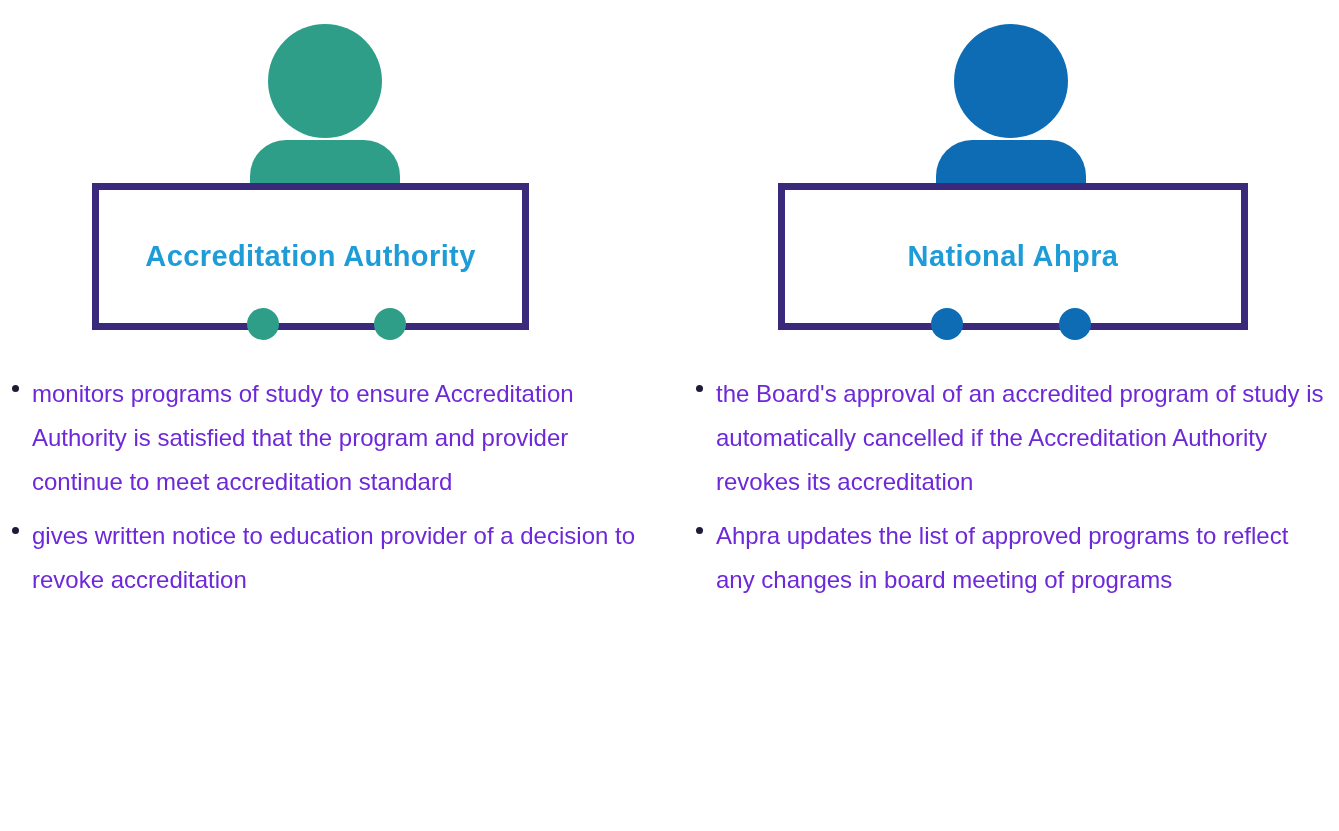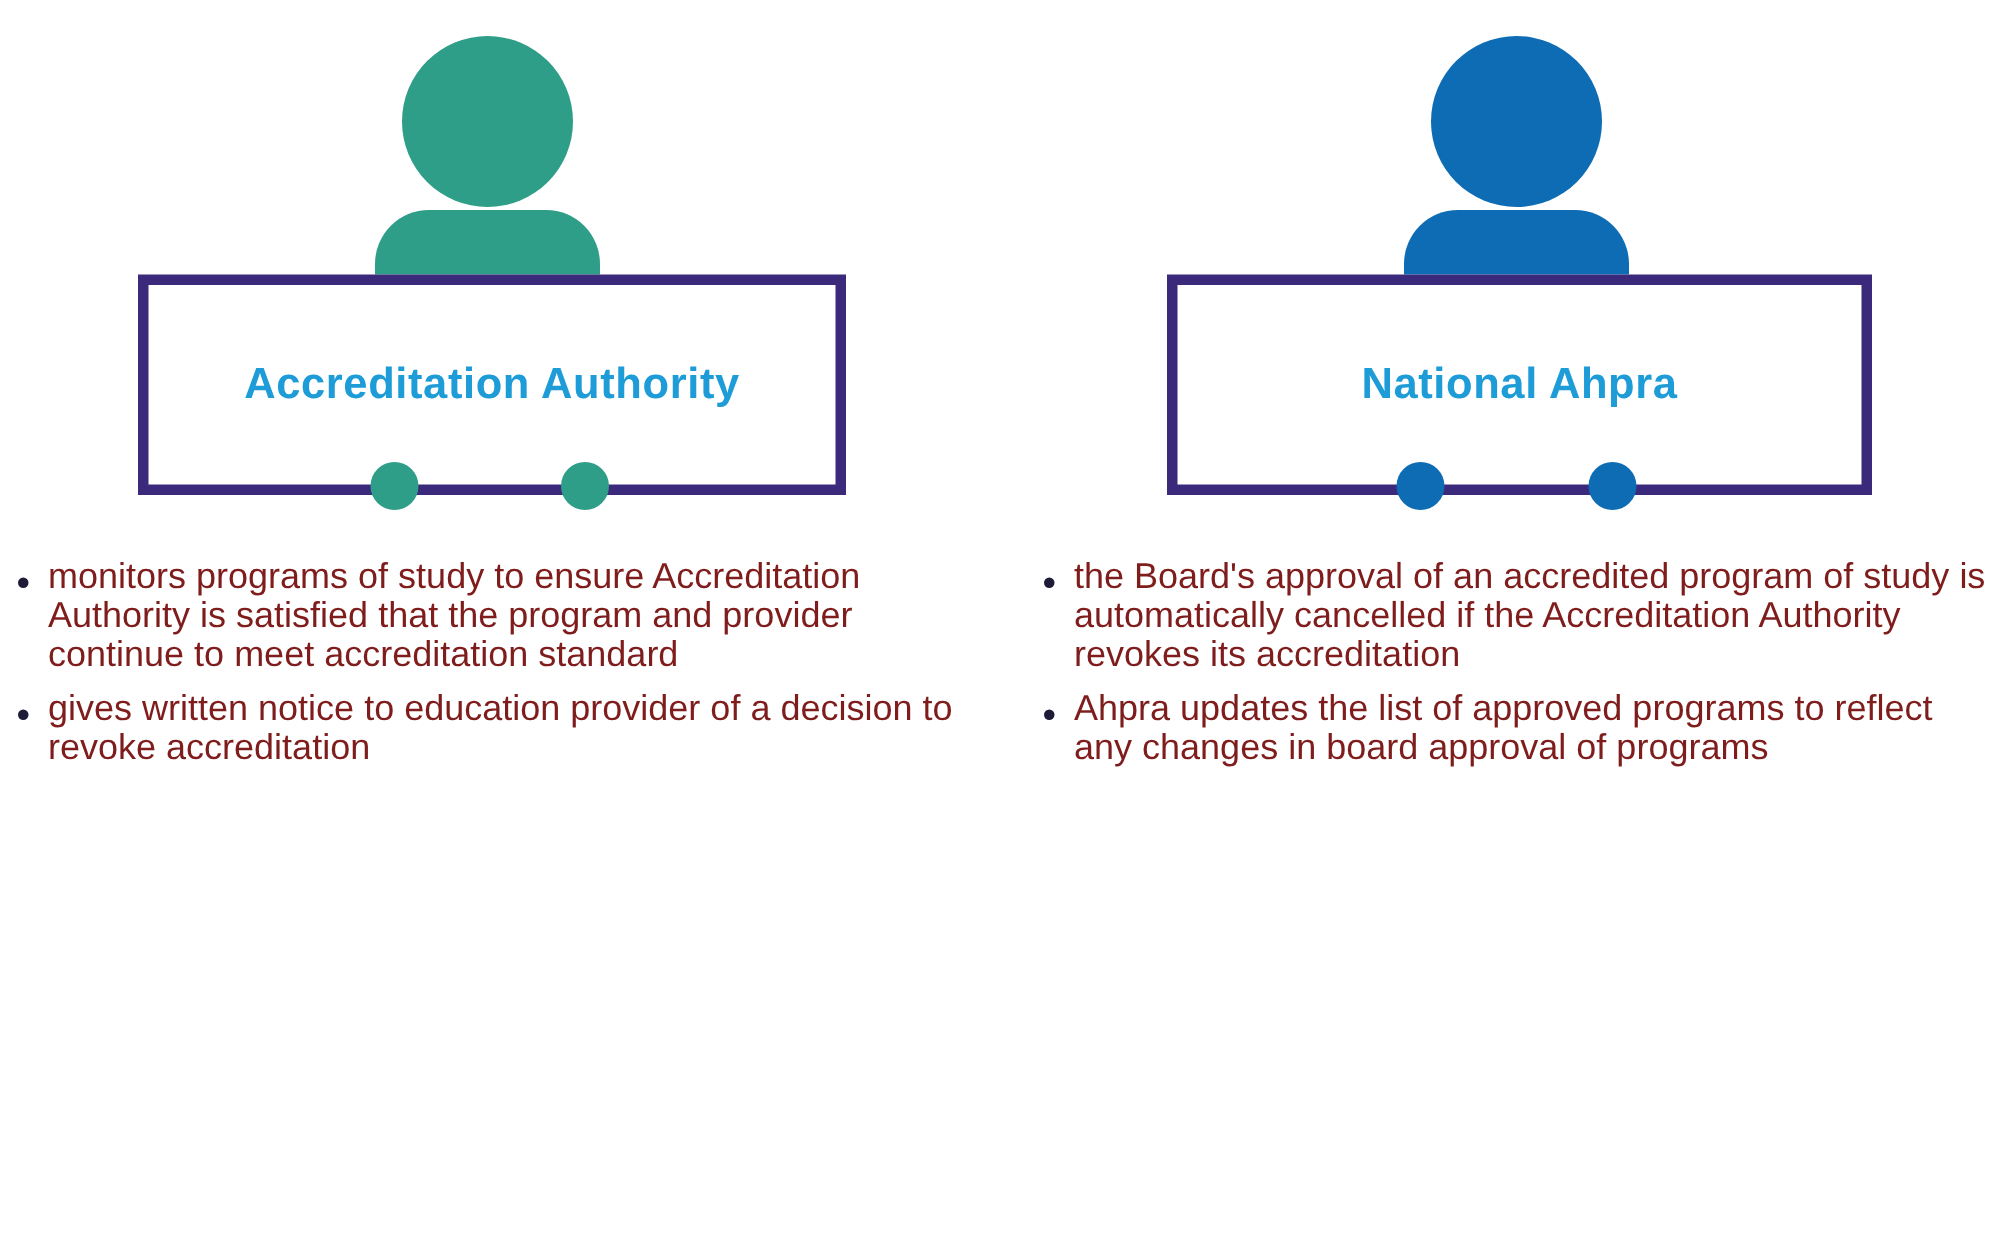--- a/index.html
+++ b/index.html
@@ -60,39 +60,39 @@
 
     
     .bullets {
       position: absolute;
       list-style: none;
     }
     .bullets li {
       position: relative;
       padding-left: 24px;
       font-size: 24px;
-      line-height: 26px;
-      color: #7f1d1d;
+      line-height: 44px;
+      color: #6d28d9;
       margin-bottom: 10px;
     }
     .bullets li::before {
       content: "";
       position: absolute;
       left: 4px;
       top: 13px;
       width: 7px;
       height: 7px;
       border-radius: 50%;
       background: #1e1b39;
     }
 
     
     .col-left .head       { left: 268px; top: 24px; }
     .col-left .shoulders  { left: 250px; top: 140px; }
-    .col-left .sign       { left: 92px;  top: 183px; width: 472px; }
+    .col-left .sign       { left: 92px;  top: 183px; width: 437px; }
     .col-left .hand-left  { left: 247px; top: 308px; }
     .col-left .hand-right { left: 374px; top: 308px; }
     .col-left .bullets    { left: 8px;   top: 372px; width: 640px; }
 
     
     .col-right .head       { left: 954px;  top: 24px; }
     .col-right .shoulders  { left: 936px;  top: 140px; }
     .col-right .sign       { left: 778px;  top: 183px; width: 470px; }
     .col-right .hand-left  { left: 931px;  top: 308px; }
     .col-right .hand-right { left: 1059px; top: 308px; }
@@ -120,17 +120,17 @@
   <section class="col col-right">
     <div class="head blue"></div>
     <div class="shoulders blue"></div>
     <div class="sign">
       <span class="sign-label">National Ahpra</span>
     </div>
     <div class="hand blue hand-left"></div>
     <div class="hand blue hand-right"></div>
     <ul class="bullets">
       <li>the Board's approval of an accredited program of study is automatically cancelled if the Accreditation Authority revokes its accreditation</li>
-      <li>Ahpra updates the list of approved programs to reflect any changes in board approval of programs</li>
+      <li>Ahpra updates the list of approved programs to reflect any changes in board meeting of programs</li>
     </ul>
   </section>
 
 </div>
 
 </body></html>

